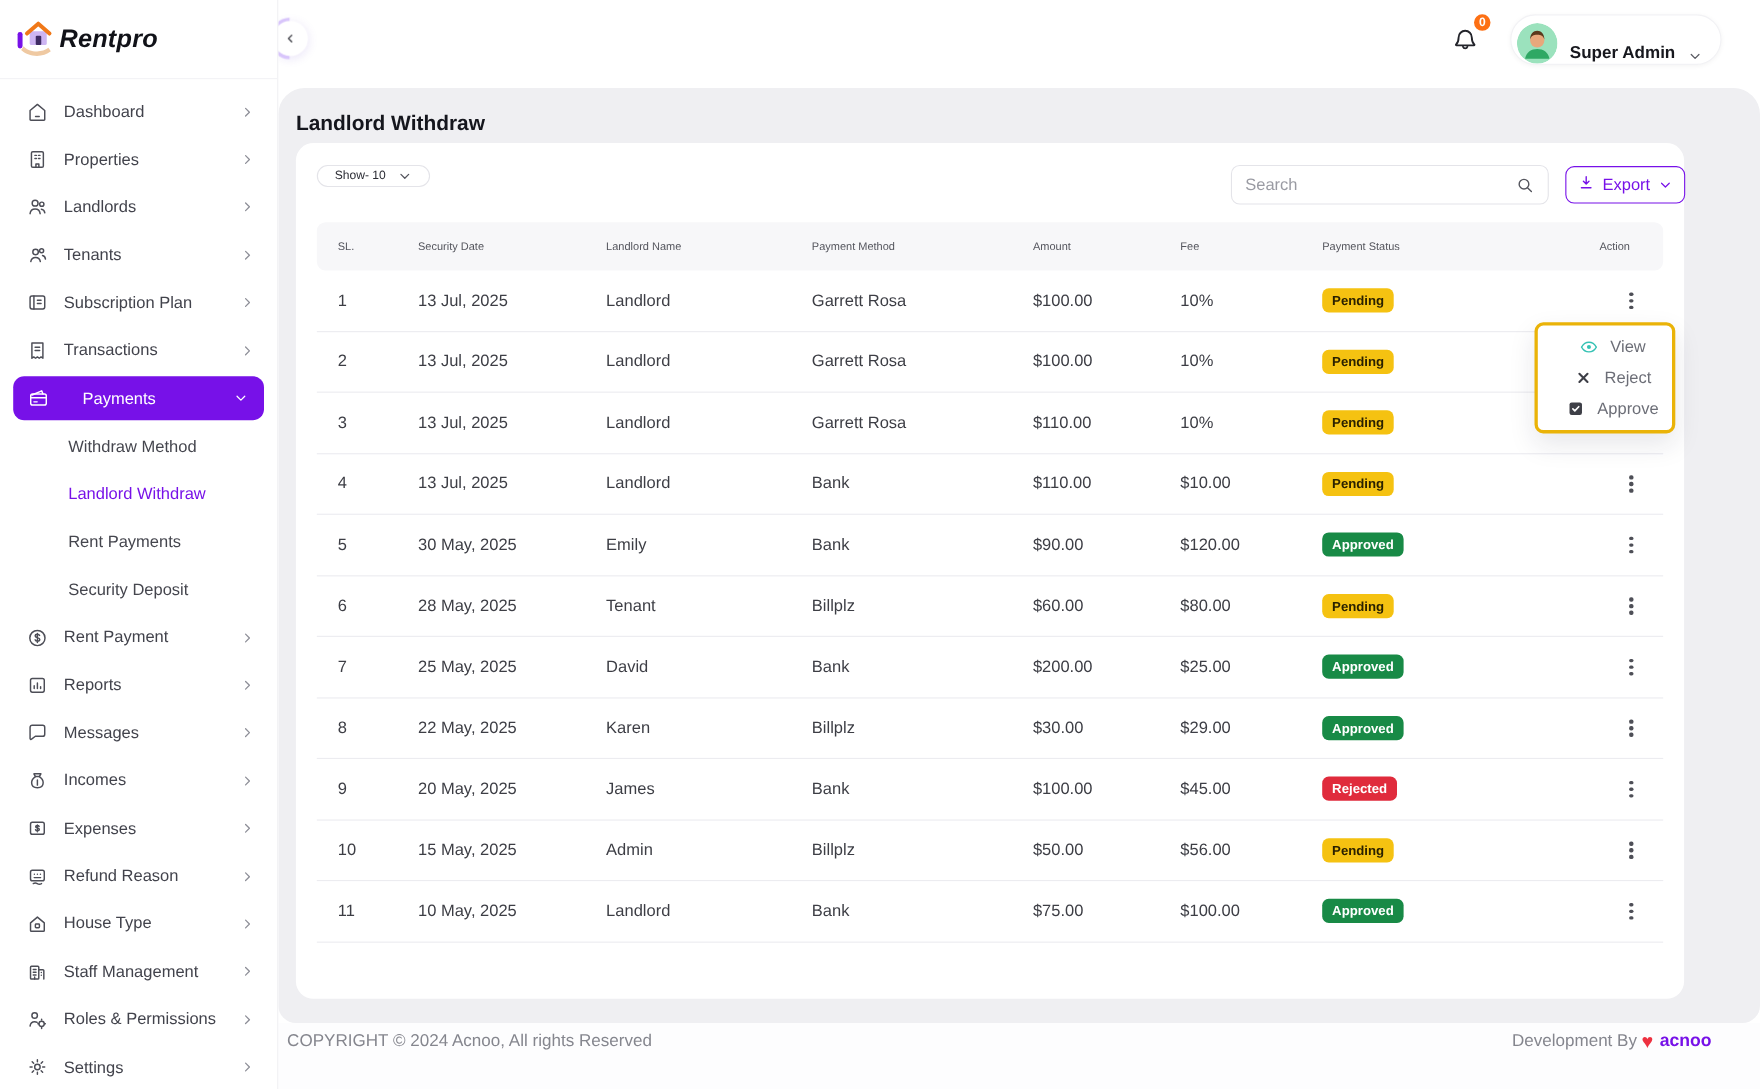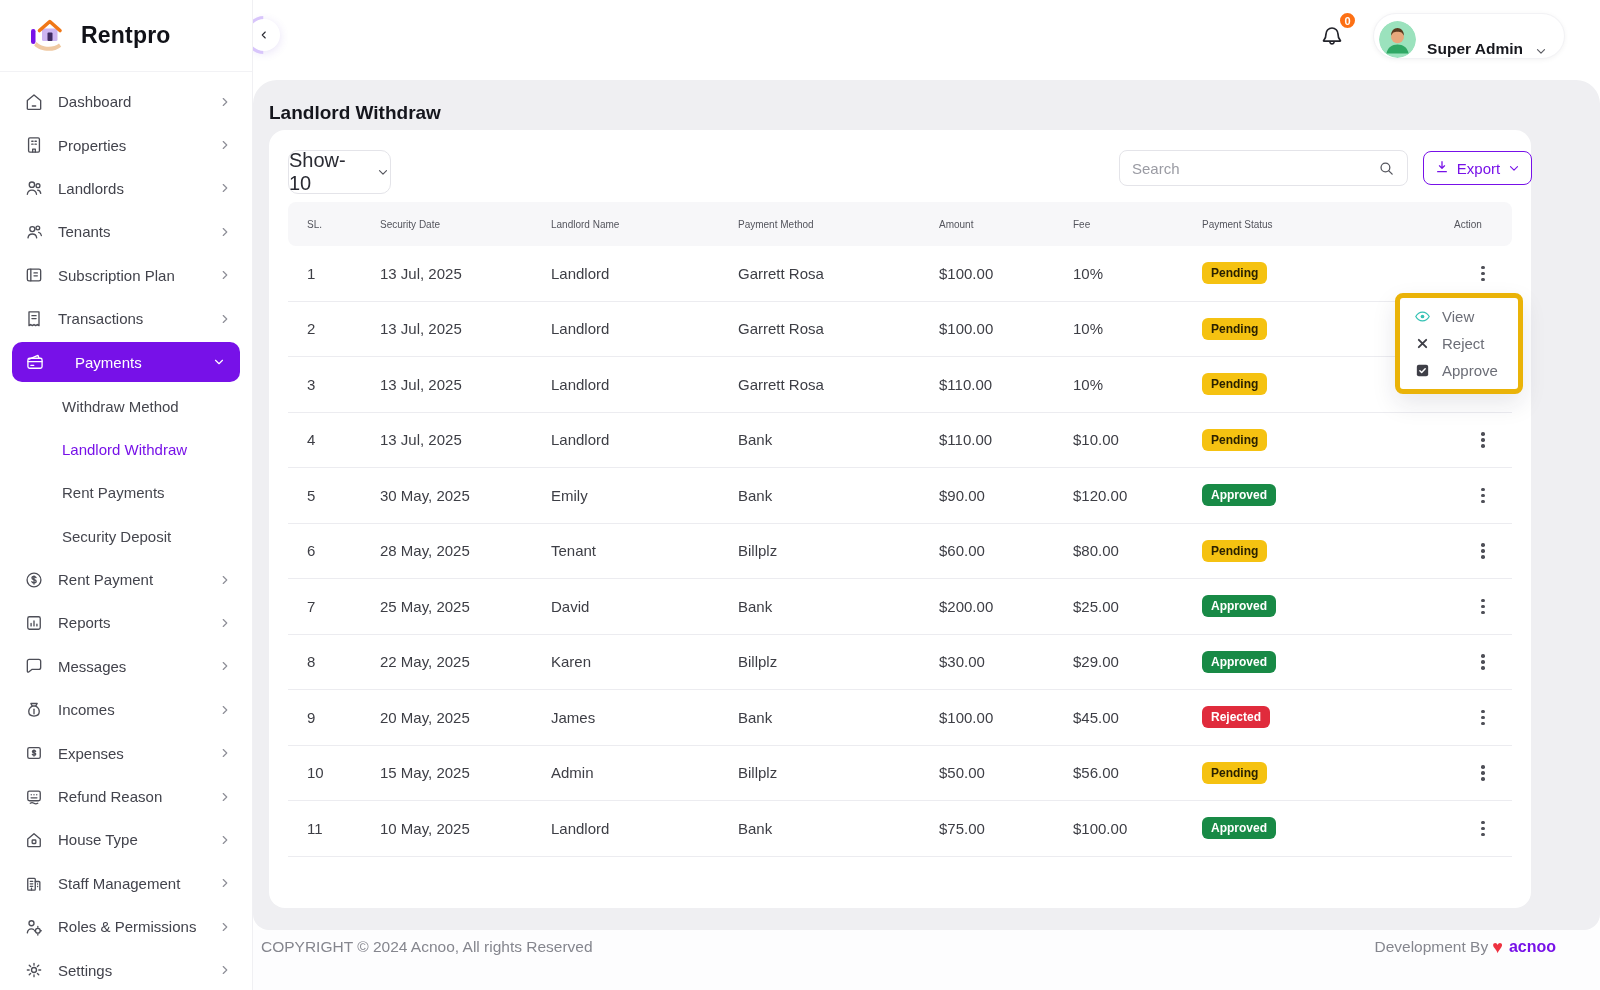--- a/index.html
+++ b/index.html
@@ -2,22 +2,22 @@
 <html style="--accent: #7711E8; --badge-orange: #FD7014; --heart-red: #EE3140;"><head>
 <meta charset="utf-8">
 <style>
   * { margin:0; padding:0; box-sizing:border-box; }
   html,body { width:1600px; height:990px; overflow:hidden; background:#fff;
               font-family:"Liberation Sans", sans-serif; }
 
   
   .sidebar { position:fixed; left:0; top:0; width:253px; height:100%; background:#fff;
              border-right:1px solid #f0f0f3; z-index:5; }
-  .logo-row { height:72px; display:flex; align-items:center; gap:12px; padding-left:29px;
-              border-bottom:1px solid #f2f2f5; }
+  .logo-row { height:72px; display:flex; align-items:center; padding-left:14px;
+              border-bottom:1px solid #f2f2f5;font-style:italic; }
   .logo-mark { width:40px; height:40px; flex:none; }
   .brand-name { font-size:23px; font-weight:700; color:#111218; letter-spacing:.2px; }
   .menu { padding-top:8px; }
   .menu-item { height:43.4px; display:flex; align-items:center; padding:0 20px 0 24px; cursor:pointer; }
   .mi-icon { width:20px; height:20px; flex:none; color:#4d4e57; display:flex; }
   .mi-icon svg { width:20px; height:20px; }
   .mi-icon svg * { fill:none; stroke:currentColor; stroke-width:1.6; stroke-linecap:round; stroke-linejoin:round; }
   .mi-label { margin-left:14px; font-size:15px; color:#42434c; }
   .mi-chev { margin-left:auto; color:#8e8f98; display:flex; }
   .mi-chev svg { width:14px; height:14px; }
@@ -56,23 +56,23 @@
   .pill-chev { display:flex; color:#5b5c63; }
   .pill-chev svg { width:14px; height:14px; }
   .pill-chev svg path { fill:none; stroke:currentColor; stroke-width:2; stroke-linecap:round; stroke-linejoin:round; }
 
   
   .content { position:fixed; left:253px; top:80px; width:1347px; height:850px;
              background:#efeff2; border-radius:24px 24px 16px 16px; z-index:3; }
   .page-title { position:absolute; left:16px; top:22px; font-size:19px; font-weight:700; color:#15161d; }
   .card { position:absolute; left:16px; top:50px; width:1262px; height:778px; background:#fff; border-radius:16px; }
 
-  .show-btn { position:absolute; left:19px; top:20px; width:103px; height:44px; border:1px solid #e4e4e9;
+  .show-btn { position:absolute; left:19px; top:20px; width:103px; height:20px; border:1px solid #e4e4e9;
               border-radius:10px; background:#fff; display:flex; align-items:center; justify-content:center;
-              gap:10px; font-size:20px; color:#2a2b33; cursor:pointer; }
+              gap:10px; font-size:11px; color:#2a2b33; cursor:pointer; }
   .show-btn .sb-chev, .export-btn .ex-chev { display:flex; }
   .show-btn svg, .export-btn svg, .search-wrap svg { width:14px; height:14px; }
   .show-btn svg path { fill:none; stroke:#55565e; stroke-width:2; stroke-linecap:round; stroke-linejoin:round; }
 
   .search-wrap { position:absolute; left:850px; top:20px; width:289px; height:36px; border:1px solid #e4e4e9;
                  border-radius:8px; background:#fff; display:flex; align-items:center; padding:0 12px; }
   .search-input { border:none; outline:none; flex:1; font-size:15px; color:#0c4a6e; background:transparent;
                   font-family:"Liberation Sans",sans-serif; }
   .search-input::placeholder { color:#9a9ba3; }
   .search-wrap svg { width:17px; height:17px; }
@@ -93,22 +93,22 @@
   .trow { height:55.5px; border-bottom:1px solid #ececf0; font-size:15px; color:#3d3e45; }
   .badge { display:inline-block; padding:4px 9px; border-radius:6px; font-size:12px; font-weight:700;
            justify-self:start; }
   .action-cell { display:flex; justify-content:center; }
   .dots { width:26px; height:26px; display:flex; flex-direction:column; align-items:center;
           justify-content:center; gap:2.5px; cursor:pointer; }
   .dots i { width:3.5px; height:3.5px; border-radius:50%; background:#4e4f57; display:block; }
 
   
   .action-menu { position:absolute; left:1126px; top:163px; width:128px; height:101px; background:#fff;
-                 border:5px solid #eab308; border-radius:8px; box-shadow:0 10px 24px rgba(30,30,60,.10);
-                 z-index:6; padding:5px 0; display:flex; flex-direction:column; justify-content:space-around; }
+                 border:3px solid #eab308; border-radius:8px; box-shadow:0 10px 24px rgba(30,30,60,.10);
+                 z-index:6; padding:5px 0; display:flex; flex-direction:column; justify-content:space-around;align-items:center; }
   .am-item { display:flex; align-items:center; gap:11px; padding-left:14px; font-size:15px; color:#6c6e77;
              height:28px; cursor:pointer; }
   .am-icon { display:flex; width:17px; height:17px; }
   .am-icon svg { width:17px; height:17px; }
 
   
   .footer { position:fixed; left:253px; top:930px; right:0; height:60px; background:#fdfdfe;
             display:flex; align-items:flex-start; justify-content:space-between; padding:8px 44px 0 8px; }
   .copyright { font-size:15.5px; color:#85868e; }
   .devby { font-size:15.5px; color:#85868e; display:flex; align-items:center; gap:2px; }

